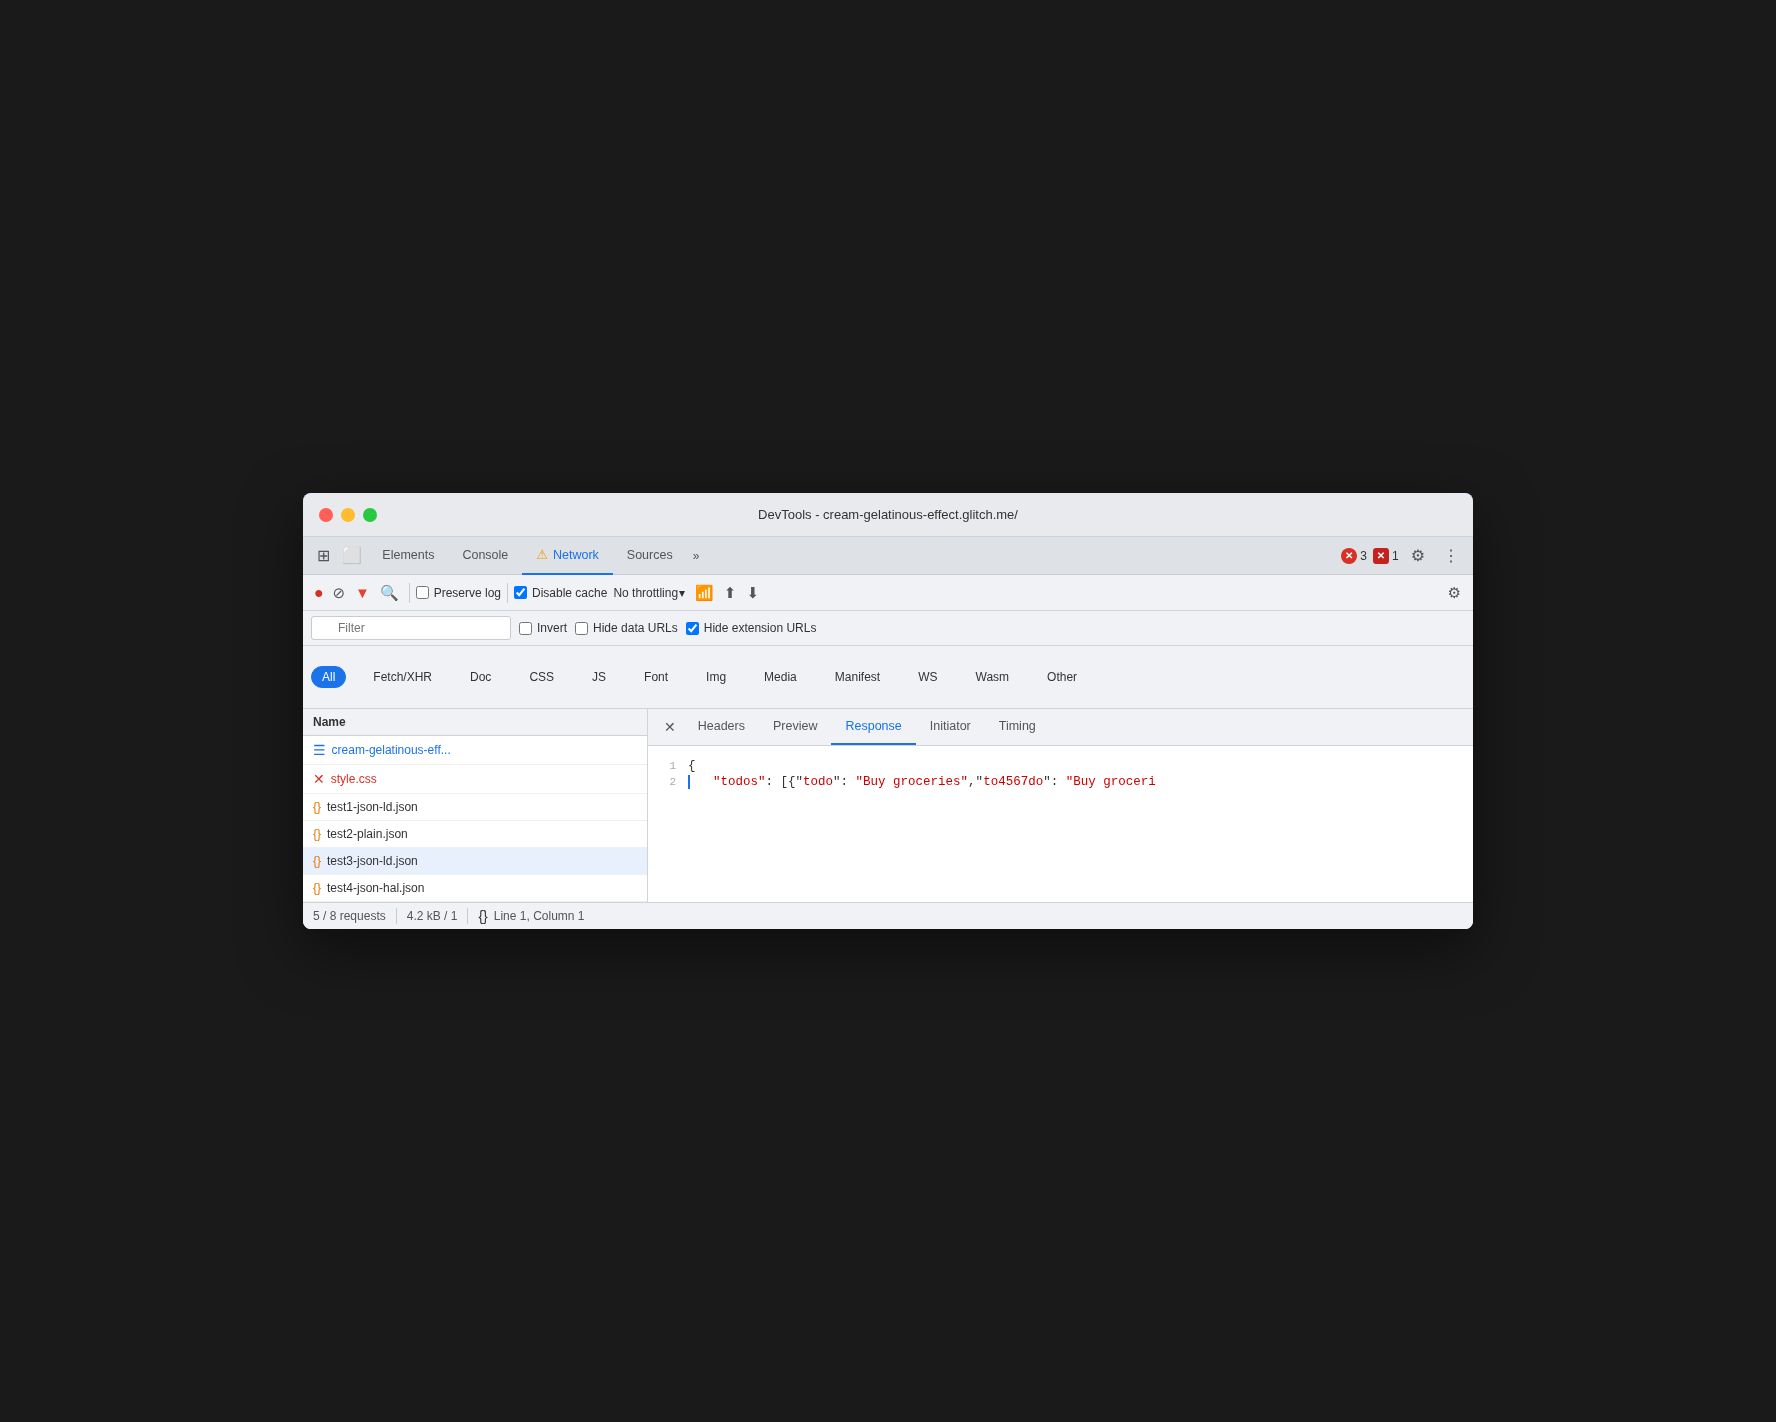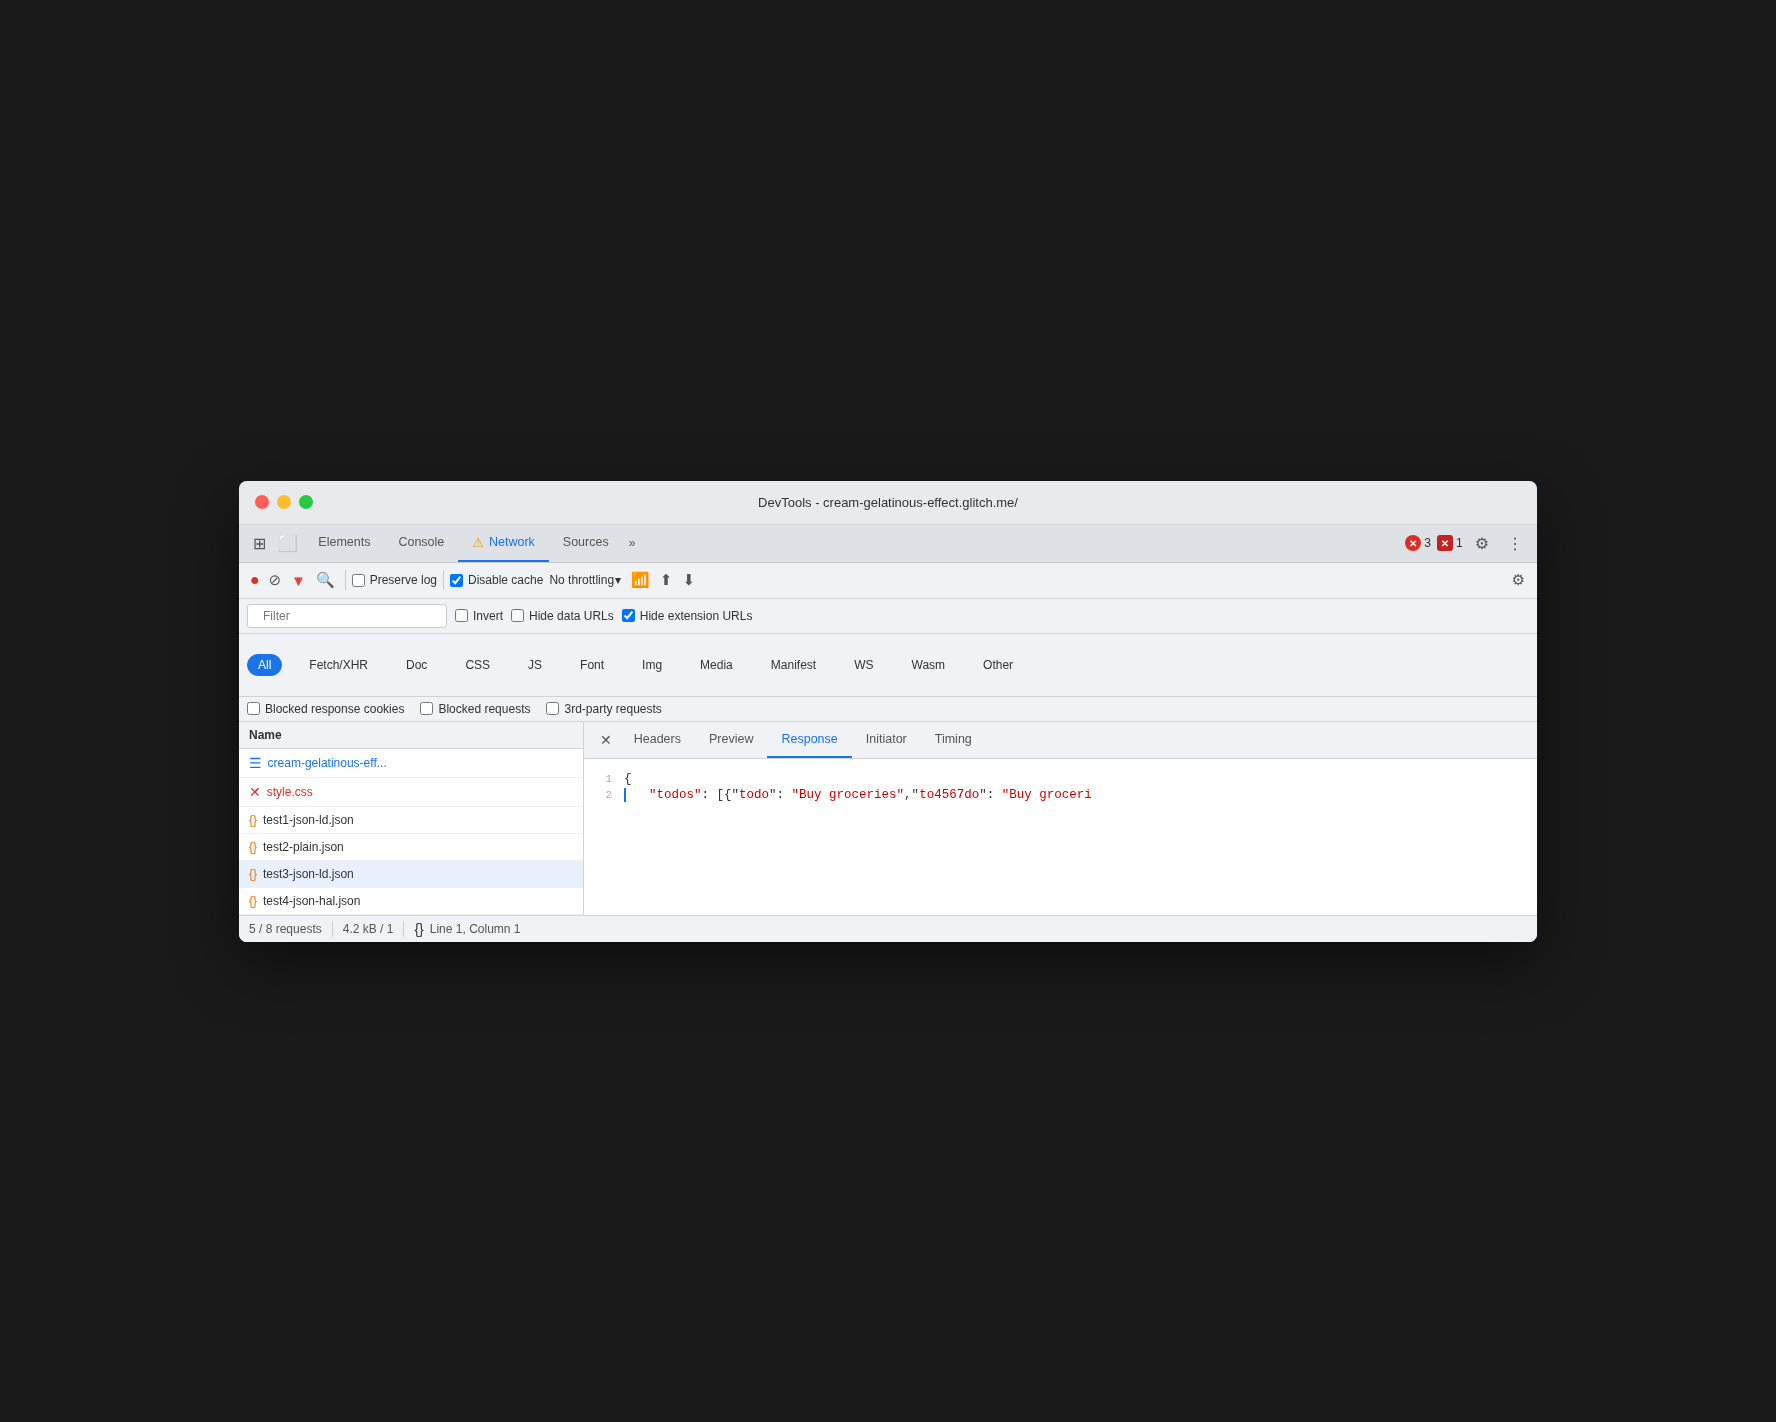--- a/index.html
+++ b/index.html
@@ -5,21 +5,21 @@
     * { box-sizing: border-box; margin: 0; padding: 0; }
     body {
       background: #1a1a1a;
       display: flex;
       justify-content: center;
       align-items: center;
       min-height: 100vh;
       font-family: -apple-system, BlinkMacSystemFont, 'Helvetica Neue', Arial, sans-serif;
     }
     .window {
-      width: 1298px;
+      width: 1170px;
       background: #3b82f6;
       border-radius: 8px;
       overflow: hidden;
       box-shadow: 0 20px 60px rgba(0,0,0,0.5);
     }
     .titlebar {
       background: #e8eaed;
       padding: 14px 16px;
       display: flex;
       align-items: center;
@@ -195,21 +195,21 @@
       display: flex;
       align-items: center;
       padding: 5px 8px;
       border-bottom: 1px solid #d0d3d8;
       gap: 8px;
     }
     .filter-input {
       background: white;
       border: 1px solid #c8cbd0;
       border-radius: 3px;
-      padding: 4px 15px;
+      padding: 4px 26px;
       font-size: 12px;
       color: #999;
       width: 200px;
       outline: none;
     }
     .filter-options {
       display: flex;
       align-items: center;
       gap: 8px;
     }
@@ -483,34 +483,20 @@
       <button class="type-btn">JS</button>
       <button class="type-btn">Font</button>
       <button class="type-btn">Img</button>
       <button class="type-btn">Media</button>
       <button class="type-btn">Manifest</button>
       <button class="type-btn">WS</button>
       <button class="type-btn">Wasm</button>
       <button class="type-btn">Other</button>
     </div>
 
-    <div class="toolbar-extra">
-      <label class="checkbox-label">
-        <input type="checkbox" style="">
-        <span>Blocked response cookies</span>
-      </label>
-      <label class="checkbox-label">
-        <input type="checkbox" style="">
-        <span>Blocked requests</span>
-      </label>
-      <label class="checkbox-label">
-        <input type="checkbox" style="">
-        <span>3rd-party requests</span>
-      </label>
-    </div>
 
     <div class="main-content">
 
       <div class="file-list">
         <div class="list-header">Name</div>
         <div class="file-item">
           <span class="file-icon-doc">☰</span>
           <span class="file-name-blue">cream-gelatinous-eff...</span>
         </div>
         <div class="file-item">

